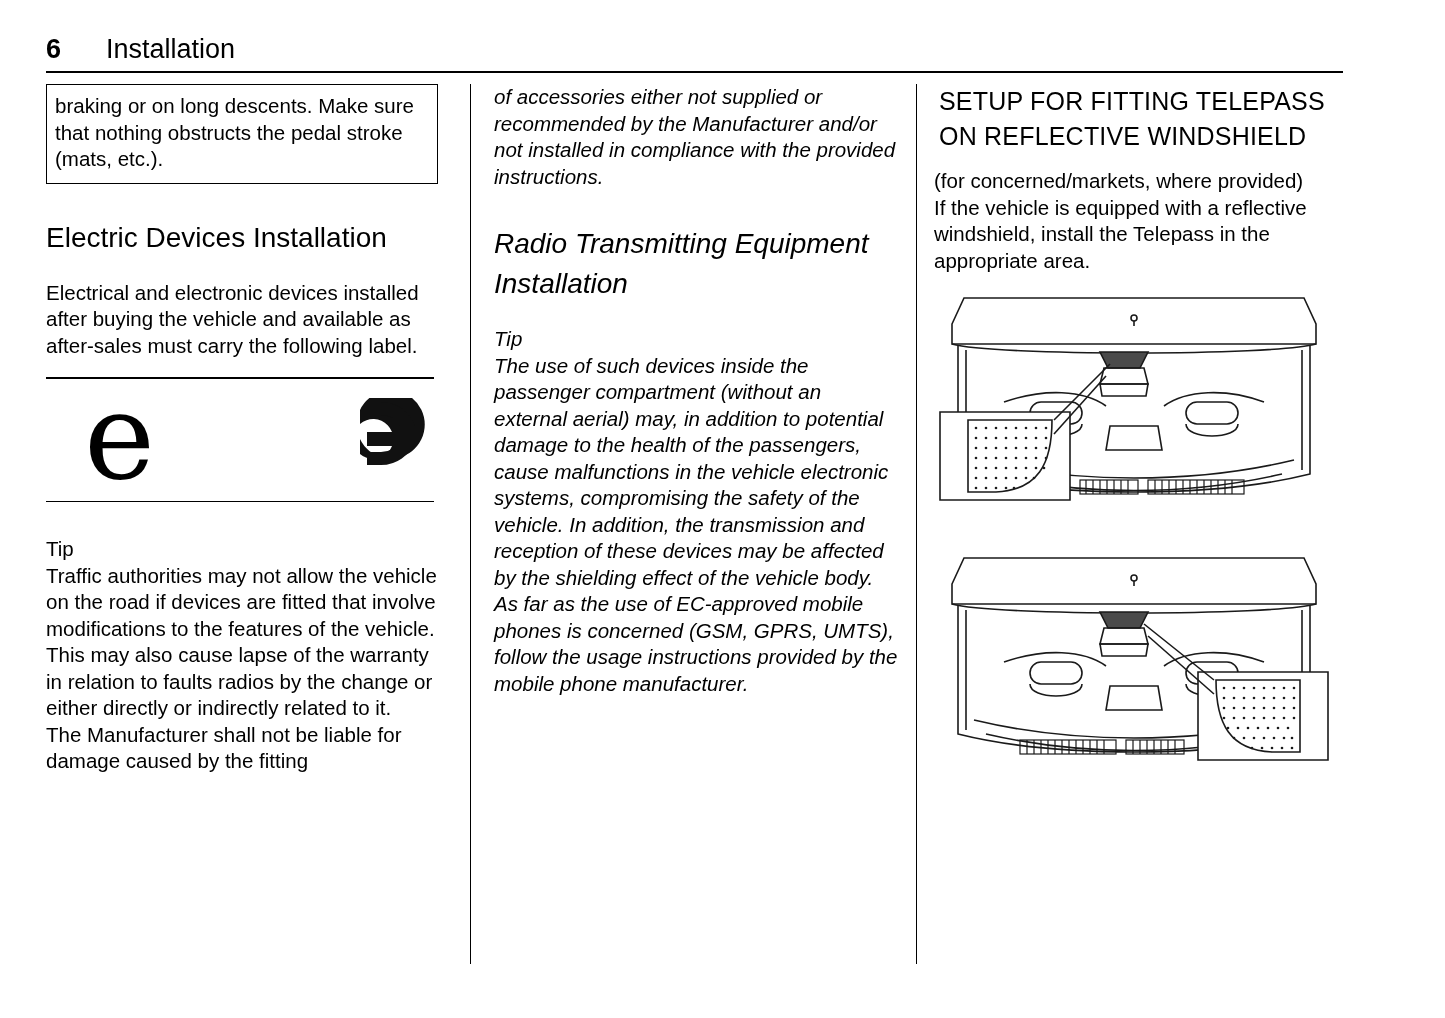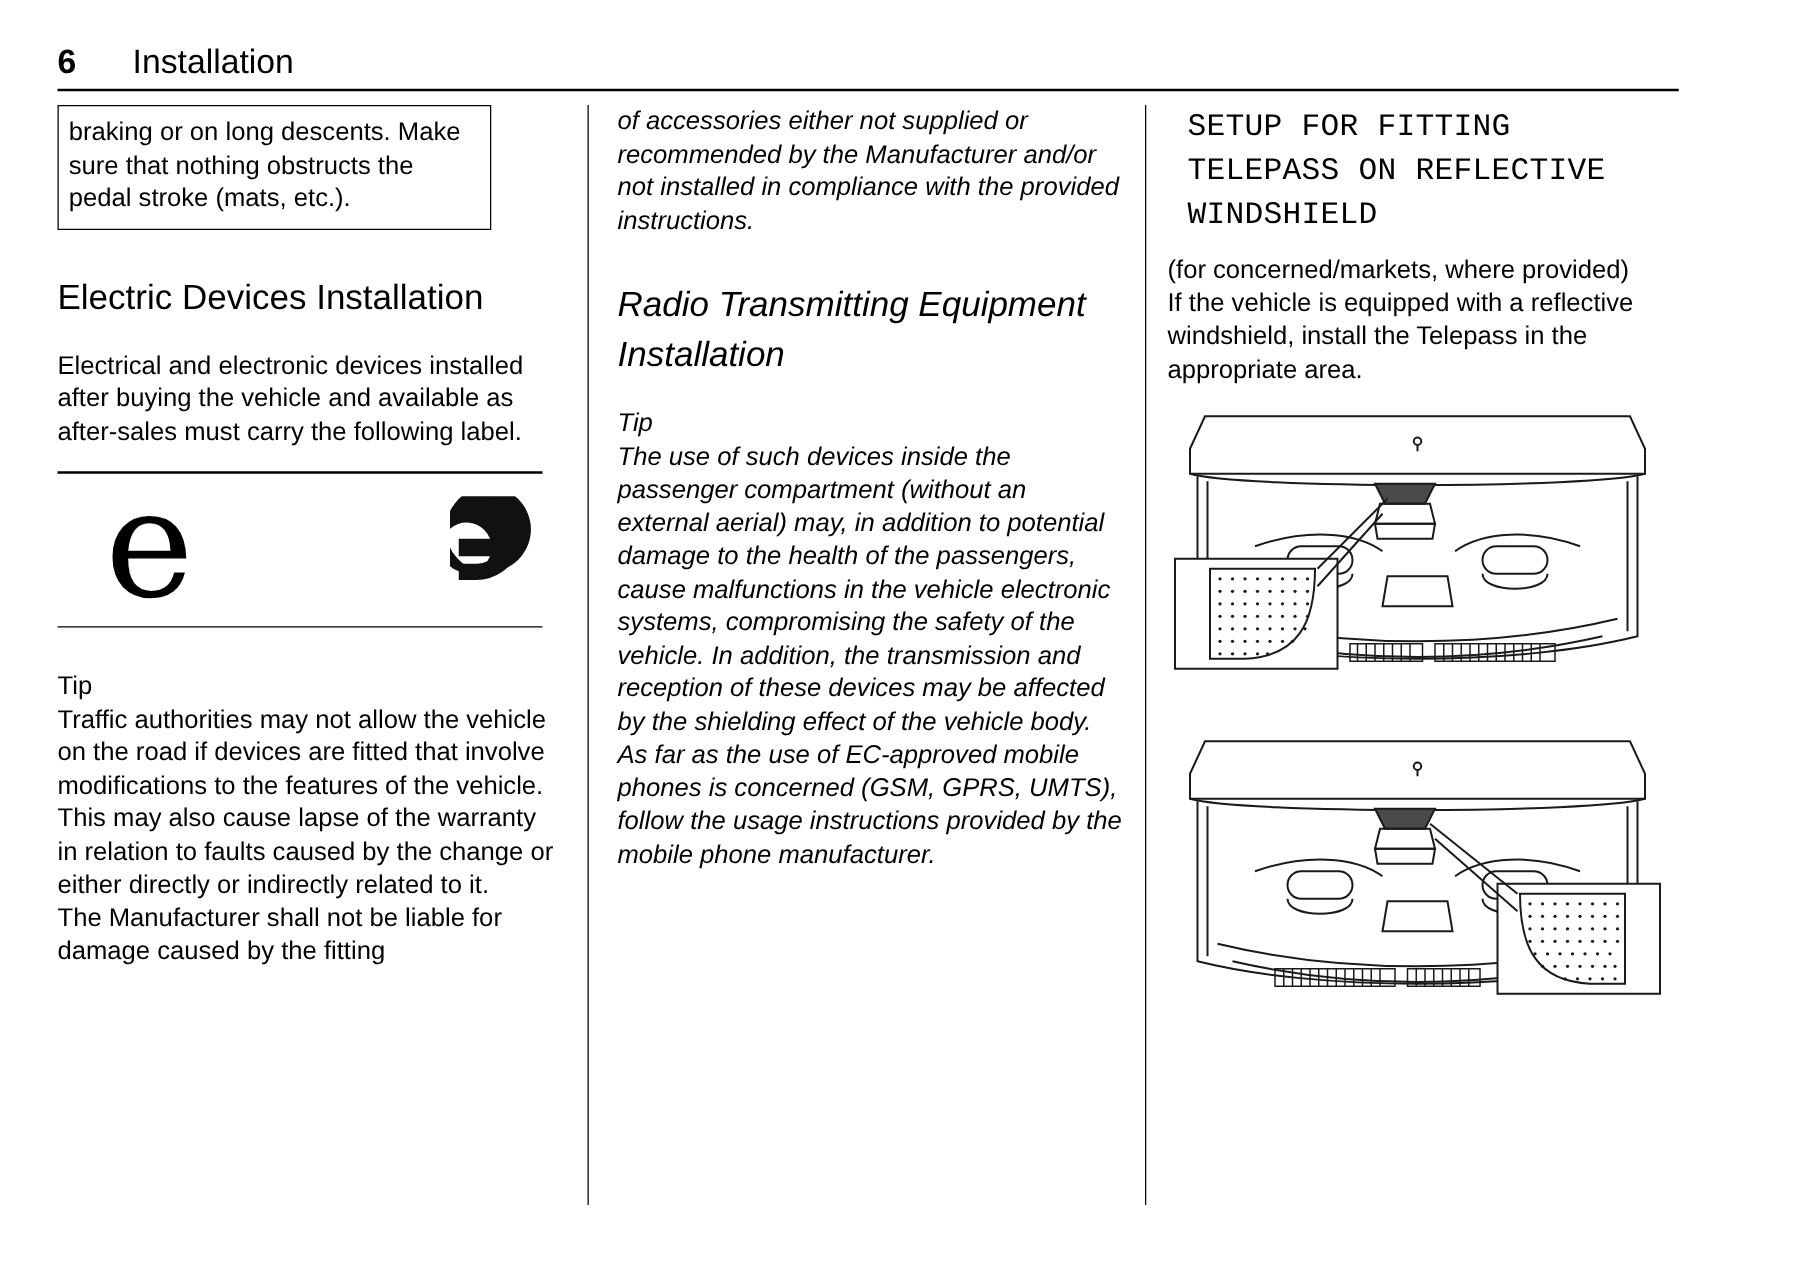--- a/index.html
+++ b/index.html
@@ -82,31 +82,30 @@
   h2.section-title {
     font-size: 28px;
     font-weight: normal;
     line-height: 40px;
     margin: 34px 0 22px 0;
   }
   h2.caps-title {
     font-size: 25px;
     font-weight: normal;
     line-height: 35px;
-    margin: 0 0 14px 16px;
+    margin: 0 0 14px 5px;
     letter-spacing: 0.2px;
-    font-family: Liberation Mono, monospace;
   }
 
   
   .notice-box {
     border: 1.5px solid #000;
     padding: 8px 10px 10px 8px;
     box-sizing: border-box;
-    width: 347px;
+    width: 392px;
   }
   .notice-box p {
     font-size: 20.5px;
     line-height: 26.5px;
   }
 
   
   .label-block {
     margin-top: 18px;
     width: 388px;
@@ -184,21 +183,21 @@
             <path d="M62 34 h40 v14 h-40 z" fill="#111"></path>
             <path d="M62 54 h14 a22 22 0 0 0 19 -11 h15 a36 36 0 0 1 -34 24 h-14 z" fill="#111"></path>
           </svg>
         </span>
       </div>
       <div class="label-rule"></div>
       <div class="label-gap"></div>
     </div>
 
     <p class="tip">Tip</p>
-    <p class="body-text">Traffic authorities may not allow the vehicle on the road if devices are fitted that involve modifications to the features of the vehicle. This may also cause lapse of the warranty in relation to faults caused by the change or either directly or indirectly related to it.</p>
+    <p class="body-text">Traffic authorities may not allow the vehicle on the road if devices are fitted that involve modifications to the features of the vehicle. This may also cause lapse of the warranty in relation to faults radios by the change or either directly or indirectly related to it.</p>
     <p class="body-text">The Manufacturer shall not be liable for damage caused by the fitting</p>
   </div>
 
   <div class="column col2">
     <p class="body-text">of accessories either not supplied or recommended by the Manufacturer and/or not installed in compliance with the provided instructions.</p>
 
     <h2 class="section-title">Radio Transmitting Equipment Installation</h2>
 
     <p class="tip">Tip</p>
     <p class="body-text">The use of such devices inside the passenger compartment (without an external aerial) may, in addition to potential damage to the health of the passengers, cause malfunctions in the vehicle electronic systems, compromising the safety of the vehicle. In addition, the transmission and reception of these devices may be affected by the shielding effect of the vehicle body. As far as the use of EC-approved mobile phones is concerned (GSM, GPRS, UMTS), follow the usage instructions provided by the mobile phone manufacturer.</p>

